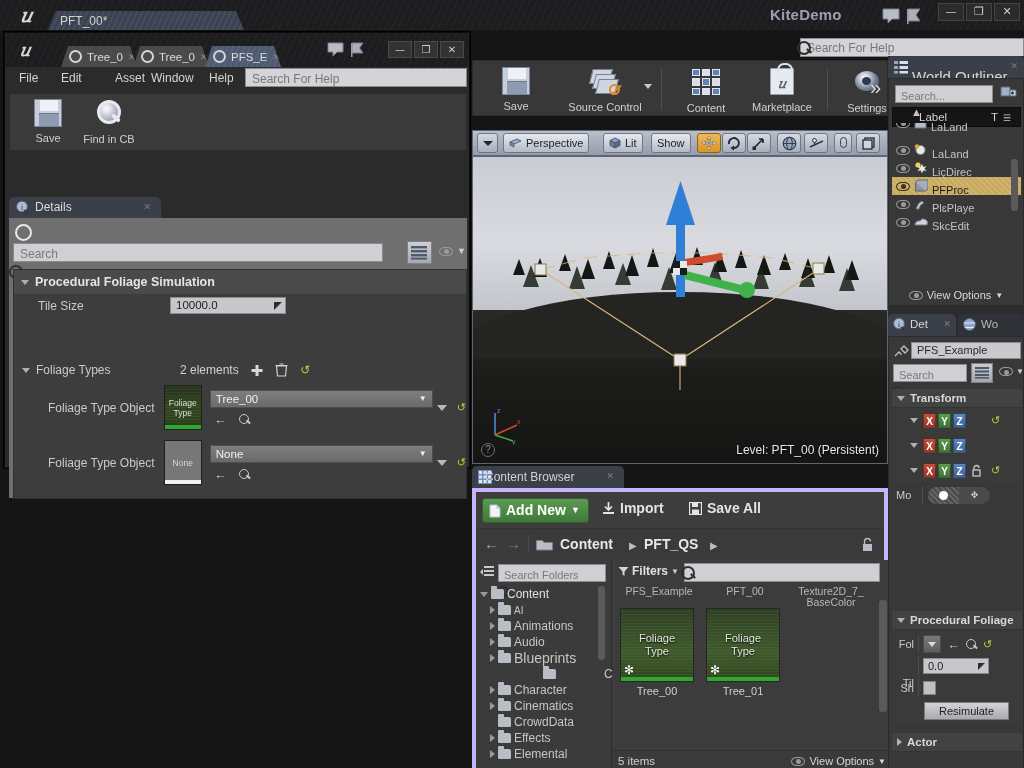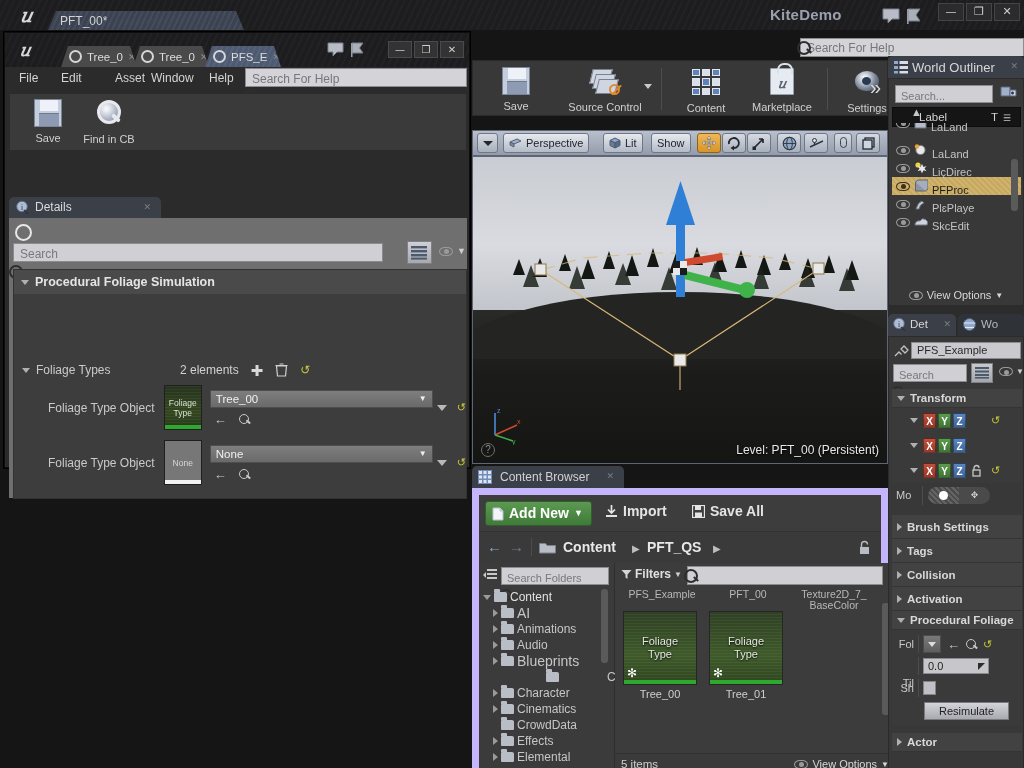--- a/index.html
+++ b/index.html
@@ -139,22 +139,22 @@
   .vp-axis { position:absolute; left:12px; bottom:18px; width:46px; height:40px; }
   .vp-help { position:absolute; left:8px; bottom:6px; width:14px; height:14px;
     border:1px solid #707070; border-radius:50%; color:#8b8b8b;
     font-size:10px; line-height:12px; text-align:center; }
 
   
   .cb-tab {
     left:472px; top:466px; width:152px; height:22px;
     background:#3a3f48; border-radius:5px 5px 0 0;
   }
-  .cb-tab .lbl { left:28px; top:4px; font-size:12px; color:#d2d2d2; }
-  .cb-body { left:472px; top:488px; width:416px; height:280px; background:#a21caf; border:7px solid #c4b5fd; }
+  .cb-tab .lbl { left:13px; top:4px; font-size:12px; color:#d2d2d2; }
+  .cb-body { left:472px; top:488px; width:416px; height:280px; background:#a21caf; border:4px solid #c4b5fd; }
   .cb-toolbar { left:0; top:0; width:100%; height:36px; background:#3d3d3d; }
   .addnew {
     left:6px; top:6px; height:25px; background:linear-gradient(#5c9a52,#3f7a38);
     border:1px solid #2f5f2b; border-radius:3px; padding:0 8px 0 6px;
     color:#fff; font-size:14px; font-weight:bold; line-height:23px; cursor:pointer;
     display:flex; align-items:center; gap:5px;
   }
   .cb-tbtn { top:8px; color:#e4e4e4; font-size:14px; font-weight:bold; cursor:pointer; display:flex; align-items:center; gap:5px; }
   .cb-path { left:0; top:36px; width:100%; height:32px; background:#3a3a3a; border-top:1px solid #333; }
   .crumb { color:#e8e8e8; font-size:14px; font-weight:bold; }
@@ -602,21 +602,21 @@
           </div>
           <div class="abs" id="folder-list" style="left:4px;top:26px;width:120px;">
               <div class="folder-row" style="padding-left: 0px;">
                 <div class="tri open"></div>
                 <div class="folder-ico"></div>
                 <div style="font-size: 12px; color: rgb(224, 224, 224); white-space: nowrap;">Content</div>
               </div>
               <div class="folder-row" style="padding-left: 10px;">
                 <div class="tri"></div>
                 <div class="folder-ico"></div>
-                <div style="font-size: 14px; color: rgb(198, 198, 198); white-space: nowrap;">AI</div>
+                <div style="font-size: 10px; color: rgb(198, 198, 198); white-space: nowrap;">AI</div>
               </div>
               <div class="folder-row" style="padding-left: 10px;">
                 <div class="tri"></div>
                 <div class="folder-ico"></div>
                 <div style="font-size: 12px; color: rgb(198, 198, 198); white-space: nowrap;">Animations</div>
               </div>
               <div class="folder-row" style="padding-left: 10px;">
                 <div class="tri"></div>
                 <div class="folder-ico"></div>
                 <div style="font-size: 12px; color: rgb(198, 198, 198); white-space: nowrap;">Audio</div>
@@ -722,21 +722,21 @@
               <rect x="0" y="1" width="4" height="3"></rect>
               <rect x="0" y="6" width="4" height="3"></rect>
               <rect x="0" y="11" width="4" height="2.5"></rect>
             </g>
           <g fill="#d8dee8">
               <rect x="5.5" y="1" width="8.5" height="3"></rect>
               <rect x="5.5" y="6" width="8.5" height="3"></rect>
               <rect x="5.5" y="11" width="8.5" height="2.5"></rect>
             </g>
         </svg>
-        <div class="abs" style="left:24px;top:4px;font-size:13px;color:#d8d8d8;">World Outliner</div>
+        <div class="abs" style="left:24px;top:12px;font-size:15px;color:#d8d8d8;">World Outliner</div>
         <div class="abs" style="right:6px;top:5px;color:#7d7d7d;font-size:9px;">✕</div>
       </div>
 
       <div class="abs rd-panel" style="left:0;top:22px;width:136px;height:228px;padding-left:27px;">
         <div class="abs ol-search" style="left:6px;top:6px;width:98px;">
           <input placeholder="Search..." style="">
           <div class="abs mag-glyph" style="right:3px;top:2px;color:#2e2e2e;transform:scale(.85);"></div>
         </div>
         <svg class="abs" style="left:110px;top:5px;" width="19" height="17" viewBox="0 0 19 17">
           <path d="M2 3 h9 v9 h-9 Z" fill="#9fb0c7" stroke="#5b6880"></path>
@@ -896,38 +896,20 @@
           <div class="prop-row" style="height:24px;padding-left:4px;">
             <div class="prop-label" style="width:26px;font-size:11px;">Mo</div>
             <div style="width:1px;height:19px;background:#4d4d4d;margin-right:5px;"></div>
             <div class="mob-toggle">
               <div class="on"></div>
               <div class="off">✥</div>
             </div>
           </div>
         </div>
 
-        <div class="abs" id="collapsed-sections" style="left:3px;top:178px;width:130px;">
-            <div class="sec-hdr" style="height: 24px;">
-              <div class="tri-r"></div>
-              <div class="t">Brush Settings</div>
-            </div>
-            <div class="sec-hdr" style="height: 24px;">
-              <div class="tri-r"></div>
-              <div class="t">Tags</div>
-            </div>
-            <div class="sec-hdr" style="height: 24px;">
-              <div class="tri-r"></div>
-              <div class="t">Collision</div>
-            </div>
-            <div class="sec-hdr" style="height: 24px;">
-              <div class="tri-r"></div>
-              <div class="t">Activation</div>
-            </div>
-          </div>
 
         <div class="abs" style="left:3px;top:274px;width:130px;">
           <div class="sec-hdr">
             <div class="tri-d"></div>
             <div class="t">Procedural Foliage</div>
           </div>
 
           <div style="background:#3a3a3a;padding:3px 0 5px 0;">
             <div class="prop-row" style="height:22px;">
               <div class="prop-label" style="width:26px;font-size:11px;text-align:right;padding-right:4px;">Fol</div>
@@ -1067,20 +1049,26 @@
       <span style="font-size:9px;color:#cfcfcf;">▼</span>
     </div>
 
     <div class="abs det-props">
       <div class="abs" style="left:0;top:0;width:100%;height:24px;background:#4a4a4a;display:flex;align-items:center;gap:6px;padding-left:7px;">
         <div class="tri-d"></div>
         <div style="font-size:12.5px;font-weight:bold;color:#e4e4e4;">Procedural Foliage Simulation</div>
       </div>
 
       <div class="abs" id="sim-rows" style="left:0;top:24px;width:100%;">
+          <div class="prop-row">
+            <div class="prop-label" style="width: 156px; padding-left: 24px;">Tile Size</div>
+            <div class="prop-input">
+              <span>10000.0</span>
+            </div>
+          </div>
         </div>
 
       <div class="abs" style="left:8px;top:93px;display:flex;align-items:center;gap:6px;">
         <div class="tri-d"></div>
         <div style="font-size:12px;color:#cacaca;">Foliage Types</div>
       </div>
       <div class="abs" style="left:166px;top:93px;display:flex;align-items:center;gap:12px;">
         <span style="font-size:12px;color:#d2d2d2;">2 elements</span>
         <span style="font-size:15px;color:#d8d8d8;line-height:13px;cursor:pointer;">✚</span>
         <svg width="13" height="14" viewBox="0 0 13 14" style="cursor:pointer;">

